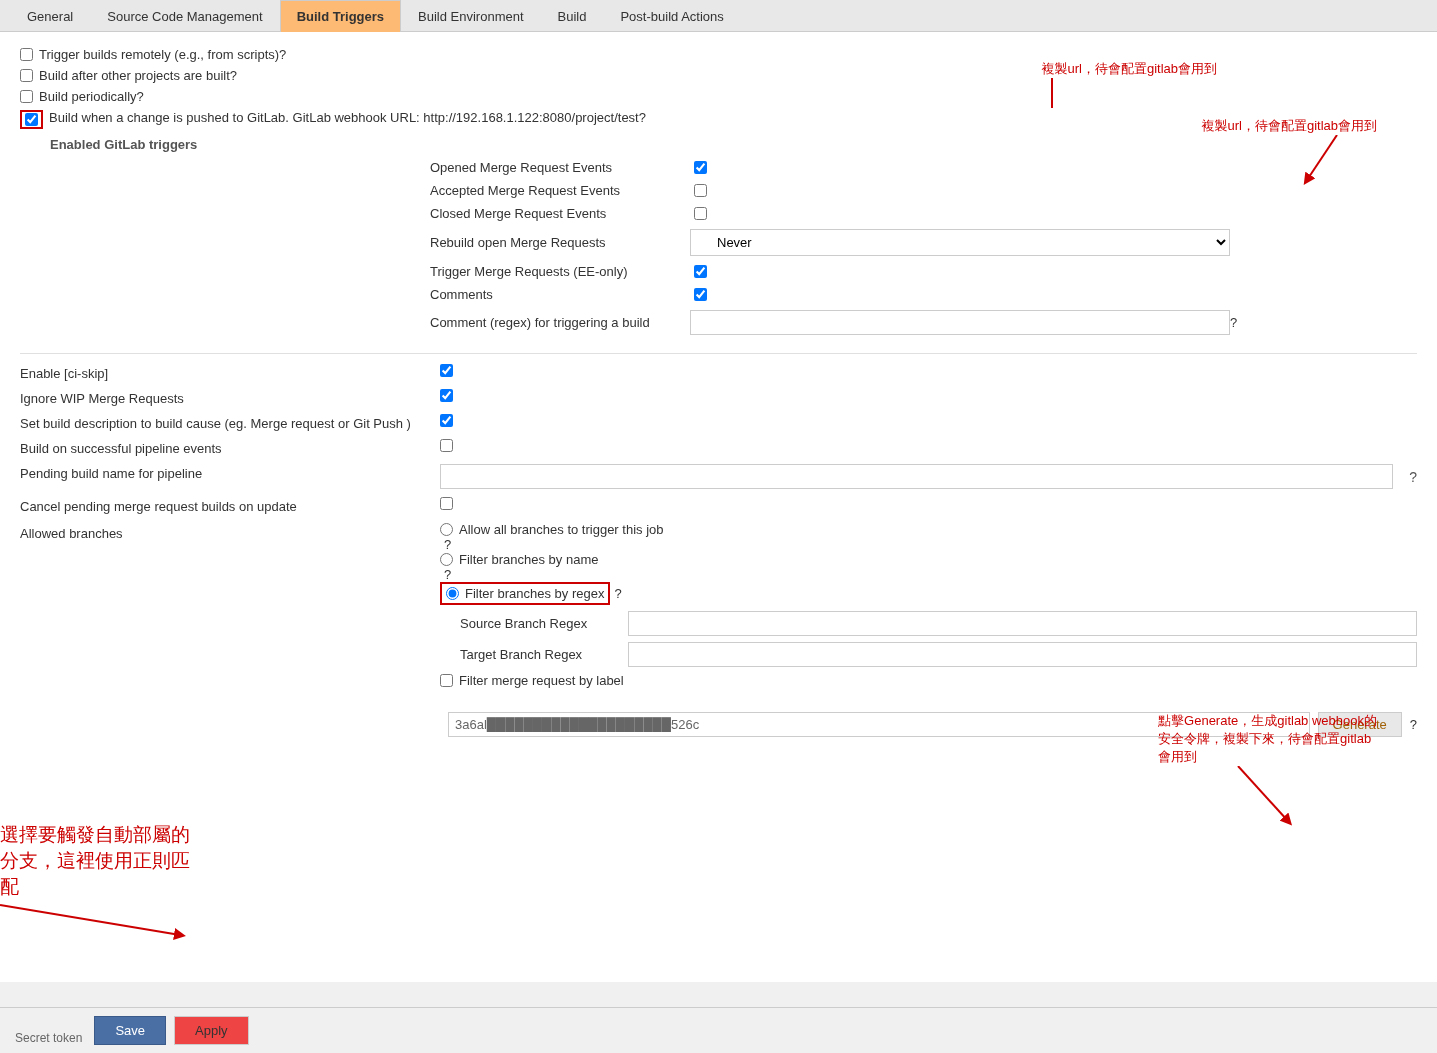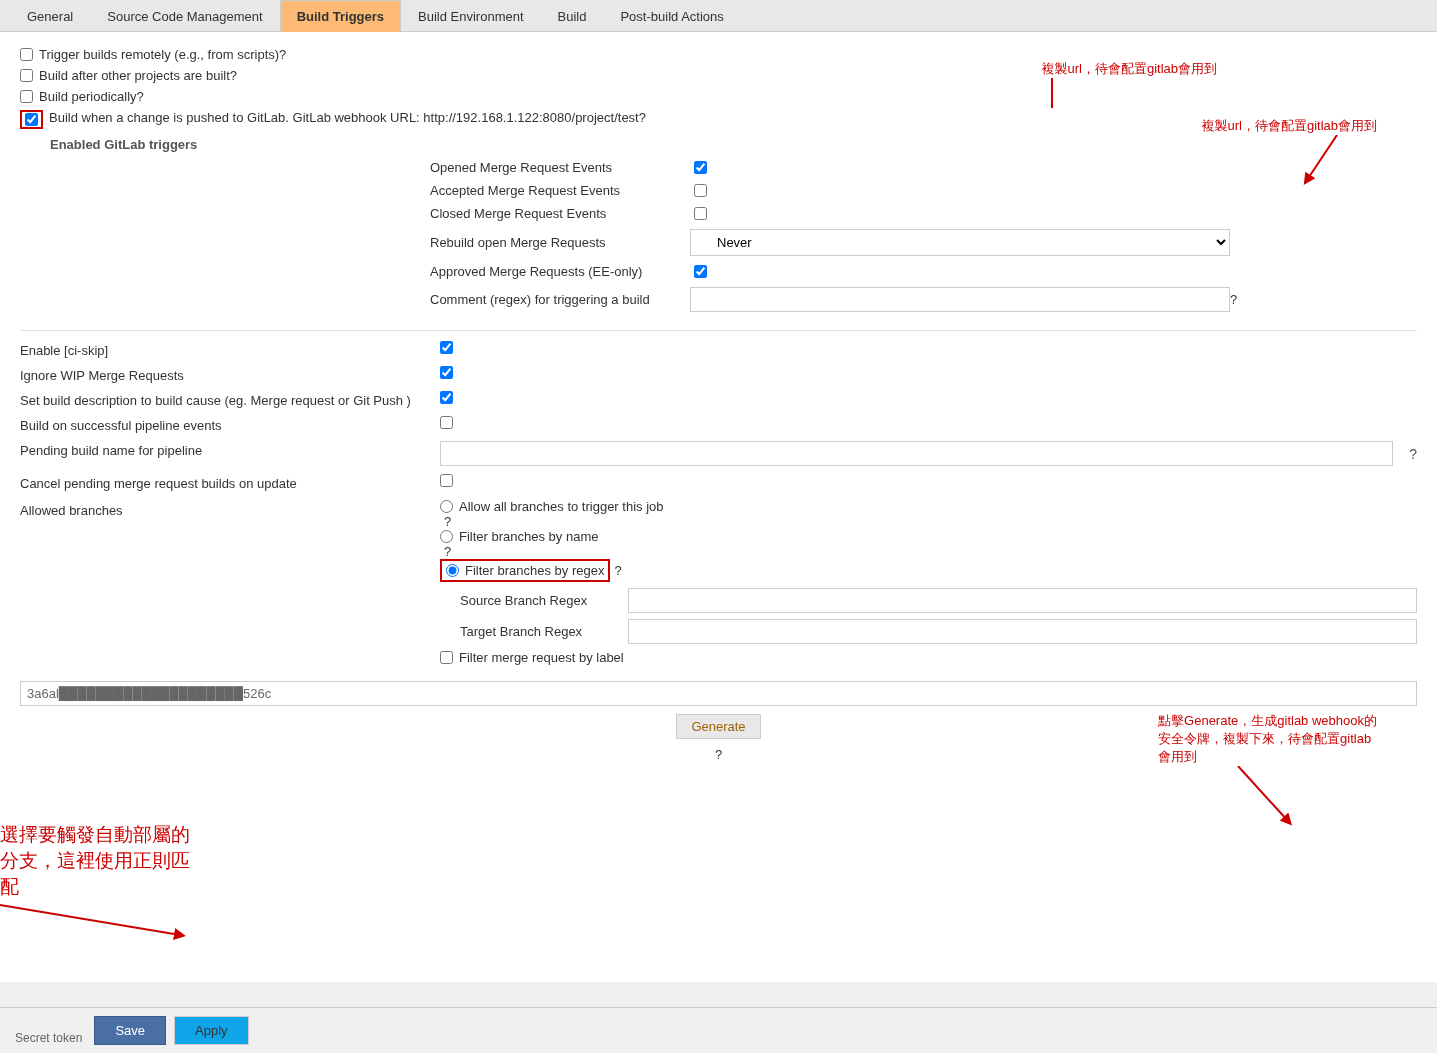--- a/index.html
+++ b/index.html
@@ -128,21 +128,21 @@
     }
     .btn-save {
       background: #4a6fa5;
       color: #fff;
       border: 1px solid #3a5a8a;
       padding: 6px 20px;
       cursor: pointer;
       font-size: 13px;
     }
     .btn-apply {
-      background: #0ea5e9;
+      background: #ef4444;
       color: #333;
       border: 1px solid #ccc;
       padding: 6px 20px;
       cursor: pointer;
       font-size: 13px;
     }
 
     .generate-btn {
       background: #e8e8e8;
       color: #a16207;
@@ -150,22 +150,21 @@
       padding: 4px 14px;
       cursor: pointer;
       font-size: 13px;
       white-space: nowrap;
     }
 
     .secret-token-row {
       display: flex;
       align-items: center;
       gap: 8px;
-      margin-top: 8px;
-      flex-direction: column;
+      margin-top: 24px;
     }
     .secret-token-input {
       flex: 1;
       padding: 4px 6px;
       border: 1px solid #ccc;
       font-size: 13px;
       color: #666;
     }
     .radio-row {
       display: flex;
@@ -312,24 +311,28 @@
               <select>
                 <option>Never</option>
                 <option>On push to source branch</option>
                 <option>On push to target branch</option>
                 <option>Always</option>
               </select>
             </div>
           </div>
 
           <div class="trigger-row">
-            <span class="trigger-label">Approved Merge Requests (EE-only)</span>
+            <span class="trigger-label">Trigger Merge Requests (EE-only)</span>
             <input type="checkbox" checked="" style="">
           </div>
 
+          <div class="trigger-row">
+            <span class="trigger-label">Comments</span>
+            <input type="checkbox" checked="" style="">
+          </div>
 
           <div class="trigger-row">
             <span class="trigger-label">Comment (regex) for triggering a build</span>
             <div style="width:540px;">
               <input type="text" style="">
             </div>
             <span class="help-icon">?</span>
           </div>
 
         </div>

